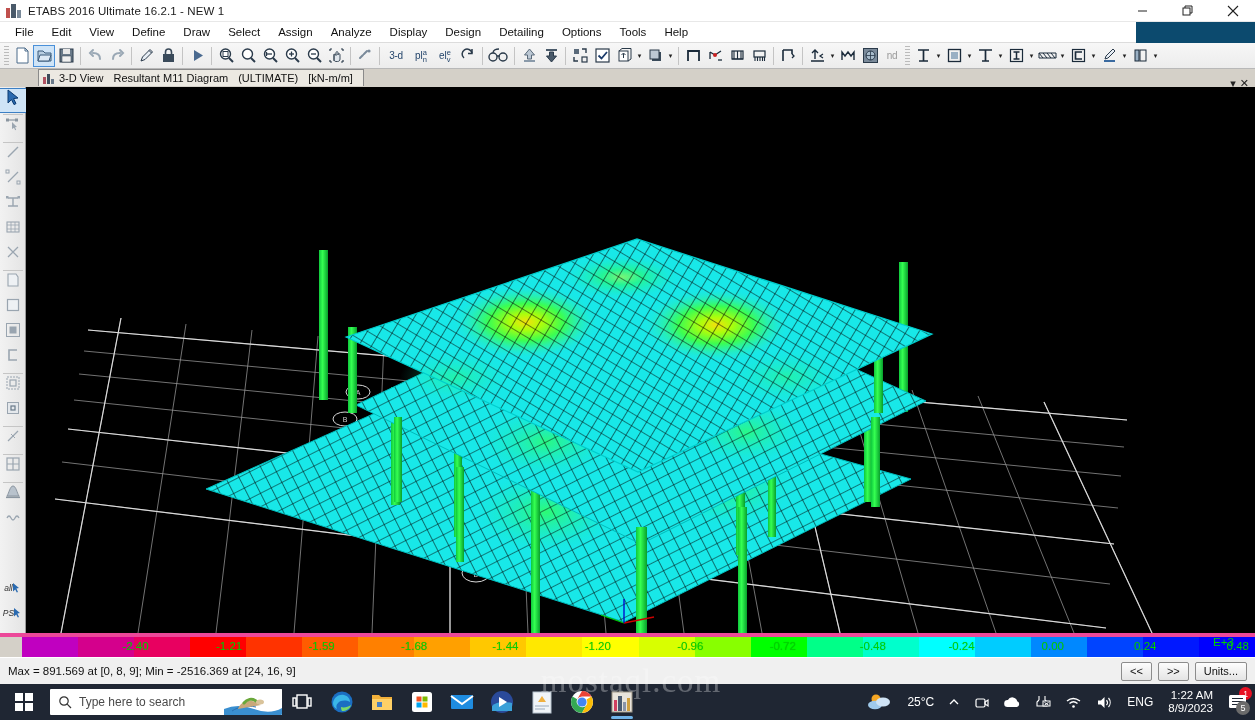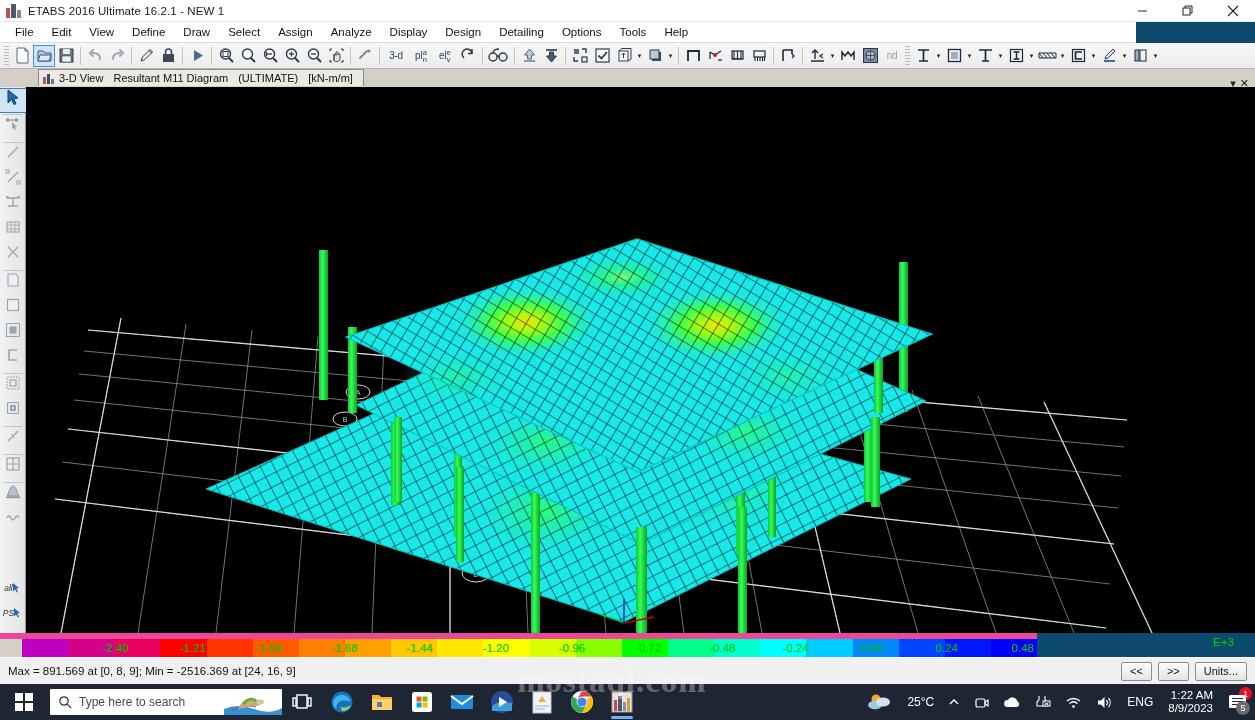--- a/index.html
+++ b/index.html
@@ -94,22 +94,22 @@
 
   
   .viewport {
     position:absolute; left:26px; top:87px; width:1229px; height:546px;
     background:#000; overflow:hidden;
   }
   .viewport svg { position:absolute; left:0; top:0; }
 
   
   .legend {
-    position:absolute; left:0; top:633px; width:1037px; height:24px;
-    display:flex; border-top:6px solid #ec4899;
+    position:absolute; left:0; top:633px; width:1255px; height:24px;
+    display:flex; border-top:4px solid #ec4899;
   }
   .legend .lg-cap { width:22px; height:24px; background:#d4d0c8; }
   .legend .lg-bar { position:relative; flex:1 1 auto; height:24px; display:flex; }
   .legend .lg-seg { flex:1 1 auto; height:24px; }
   .lg-lbls { position:absolute; left:0; top:0; width:100%; height:24px; }
   .lg-lbl {
     position:absolute; top:3px; transform:translateX(-50%);
     font-size:11.5px; color:#00d400; font-family:"Liberation Sans",sans-serif;
     text-shadow:0 0 1px rgba(0,0,0,.25); white-space:nowrap;
   }
@@ -155,23 +155,23 @@
   .notif { width:32px; height:36px; display:flex; align-items:center; justify-content:center; position:relative; }
   .notif-badge {
     position:absolute; right:3px; bottom:5px; width:14px; height:14px; border-radius:50%;
     background:#6b6b6b; color:#fff; font-size:9px; display:flex; align-items:center; justify-content:center;
   }
   .wm-badge {
     position:absolute; right:3px; top:3px; min-width:13px; height:13px; border-radius:50%;
     background:#e81123; color:#fff; font-size:8.5px; display:flex; align-items:center; justify-content:center;
   }
   .watermark {
-    position:absolute; left:452px; top:648px; width:320px; height:66px;
+    position:absolute; left:471px; top:648px; width:320px; height:66px;
     pointer-events:none; z-index:40;
-    font-size:33px; color:rgba(255,255,255,0.30); font-weight:bold;
+    font-size:33px; color:rgba(255,255,255,0.30); font-weight:normal;
     font-family:"Liberation Serif", serif; letter-spacing:1px;
     display:flex; align-items:center; justify-content:center;
   }
 </style>
 </head>
 <body>
 
 <div class="app">
 
   <div class="titlebar">

